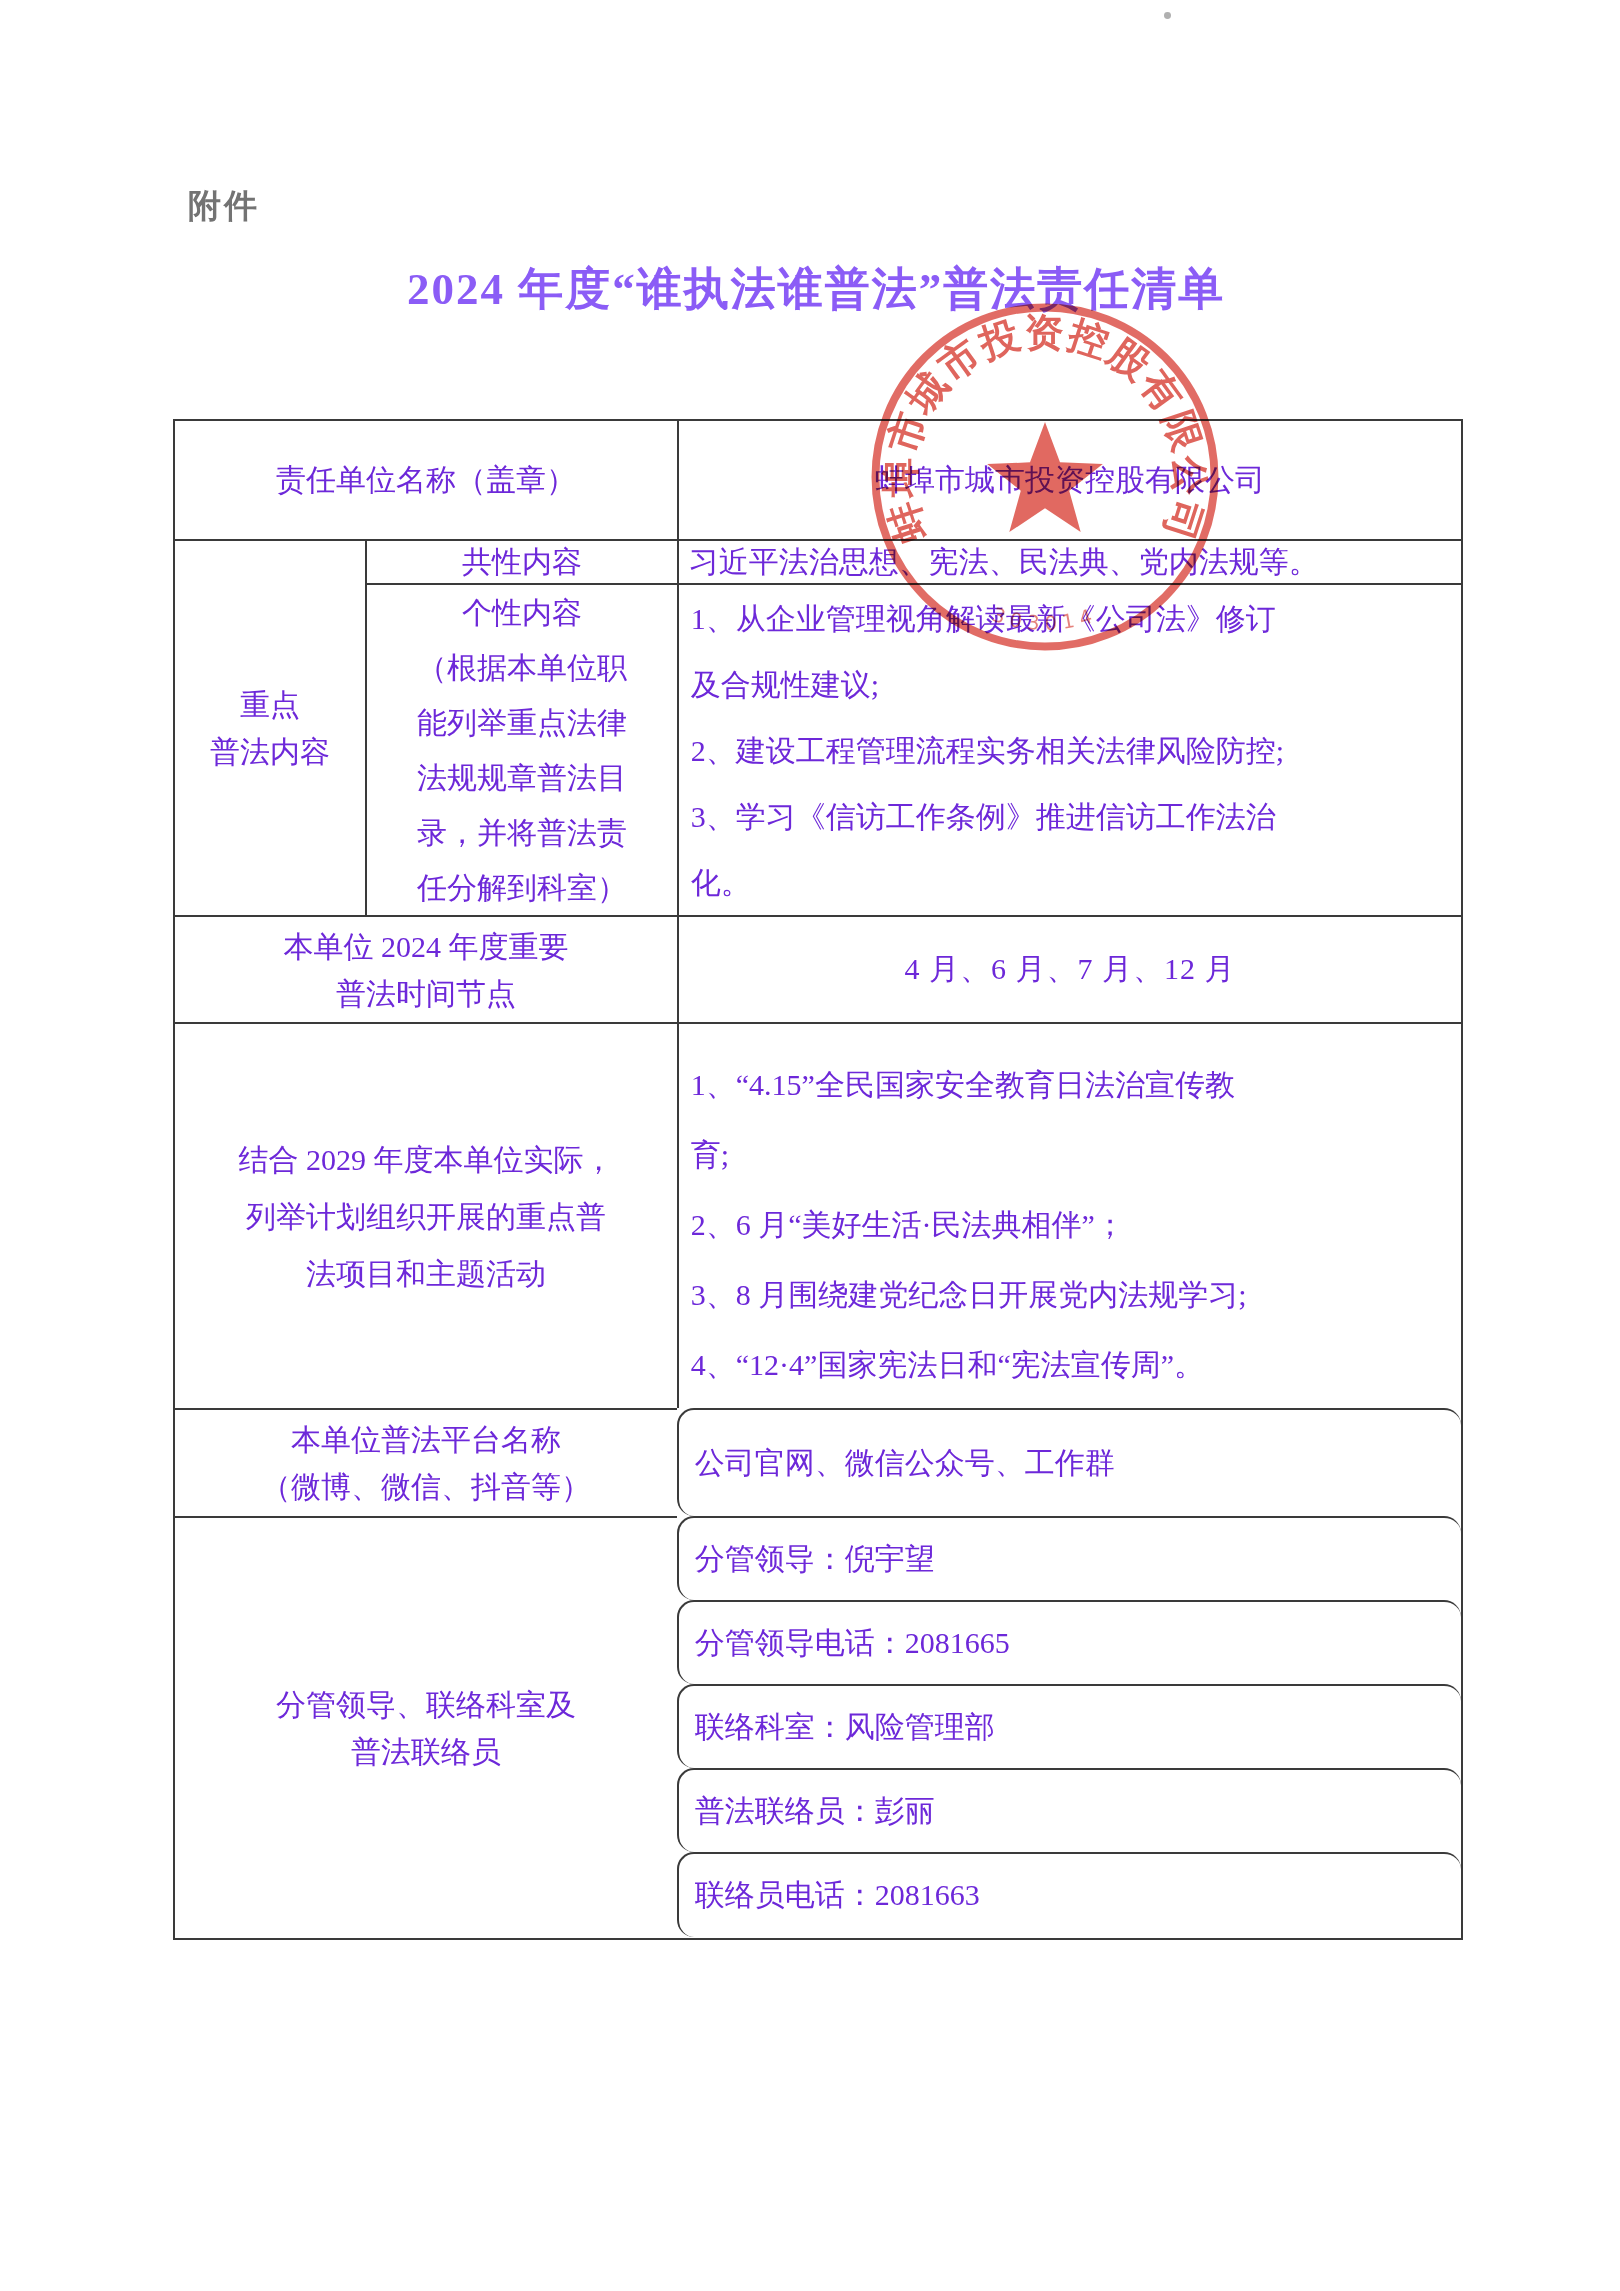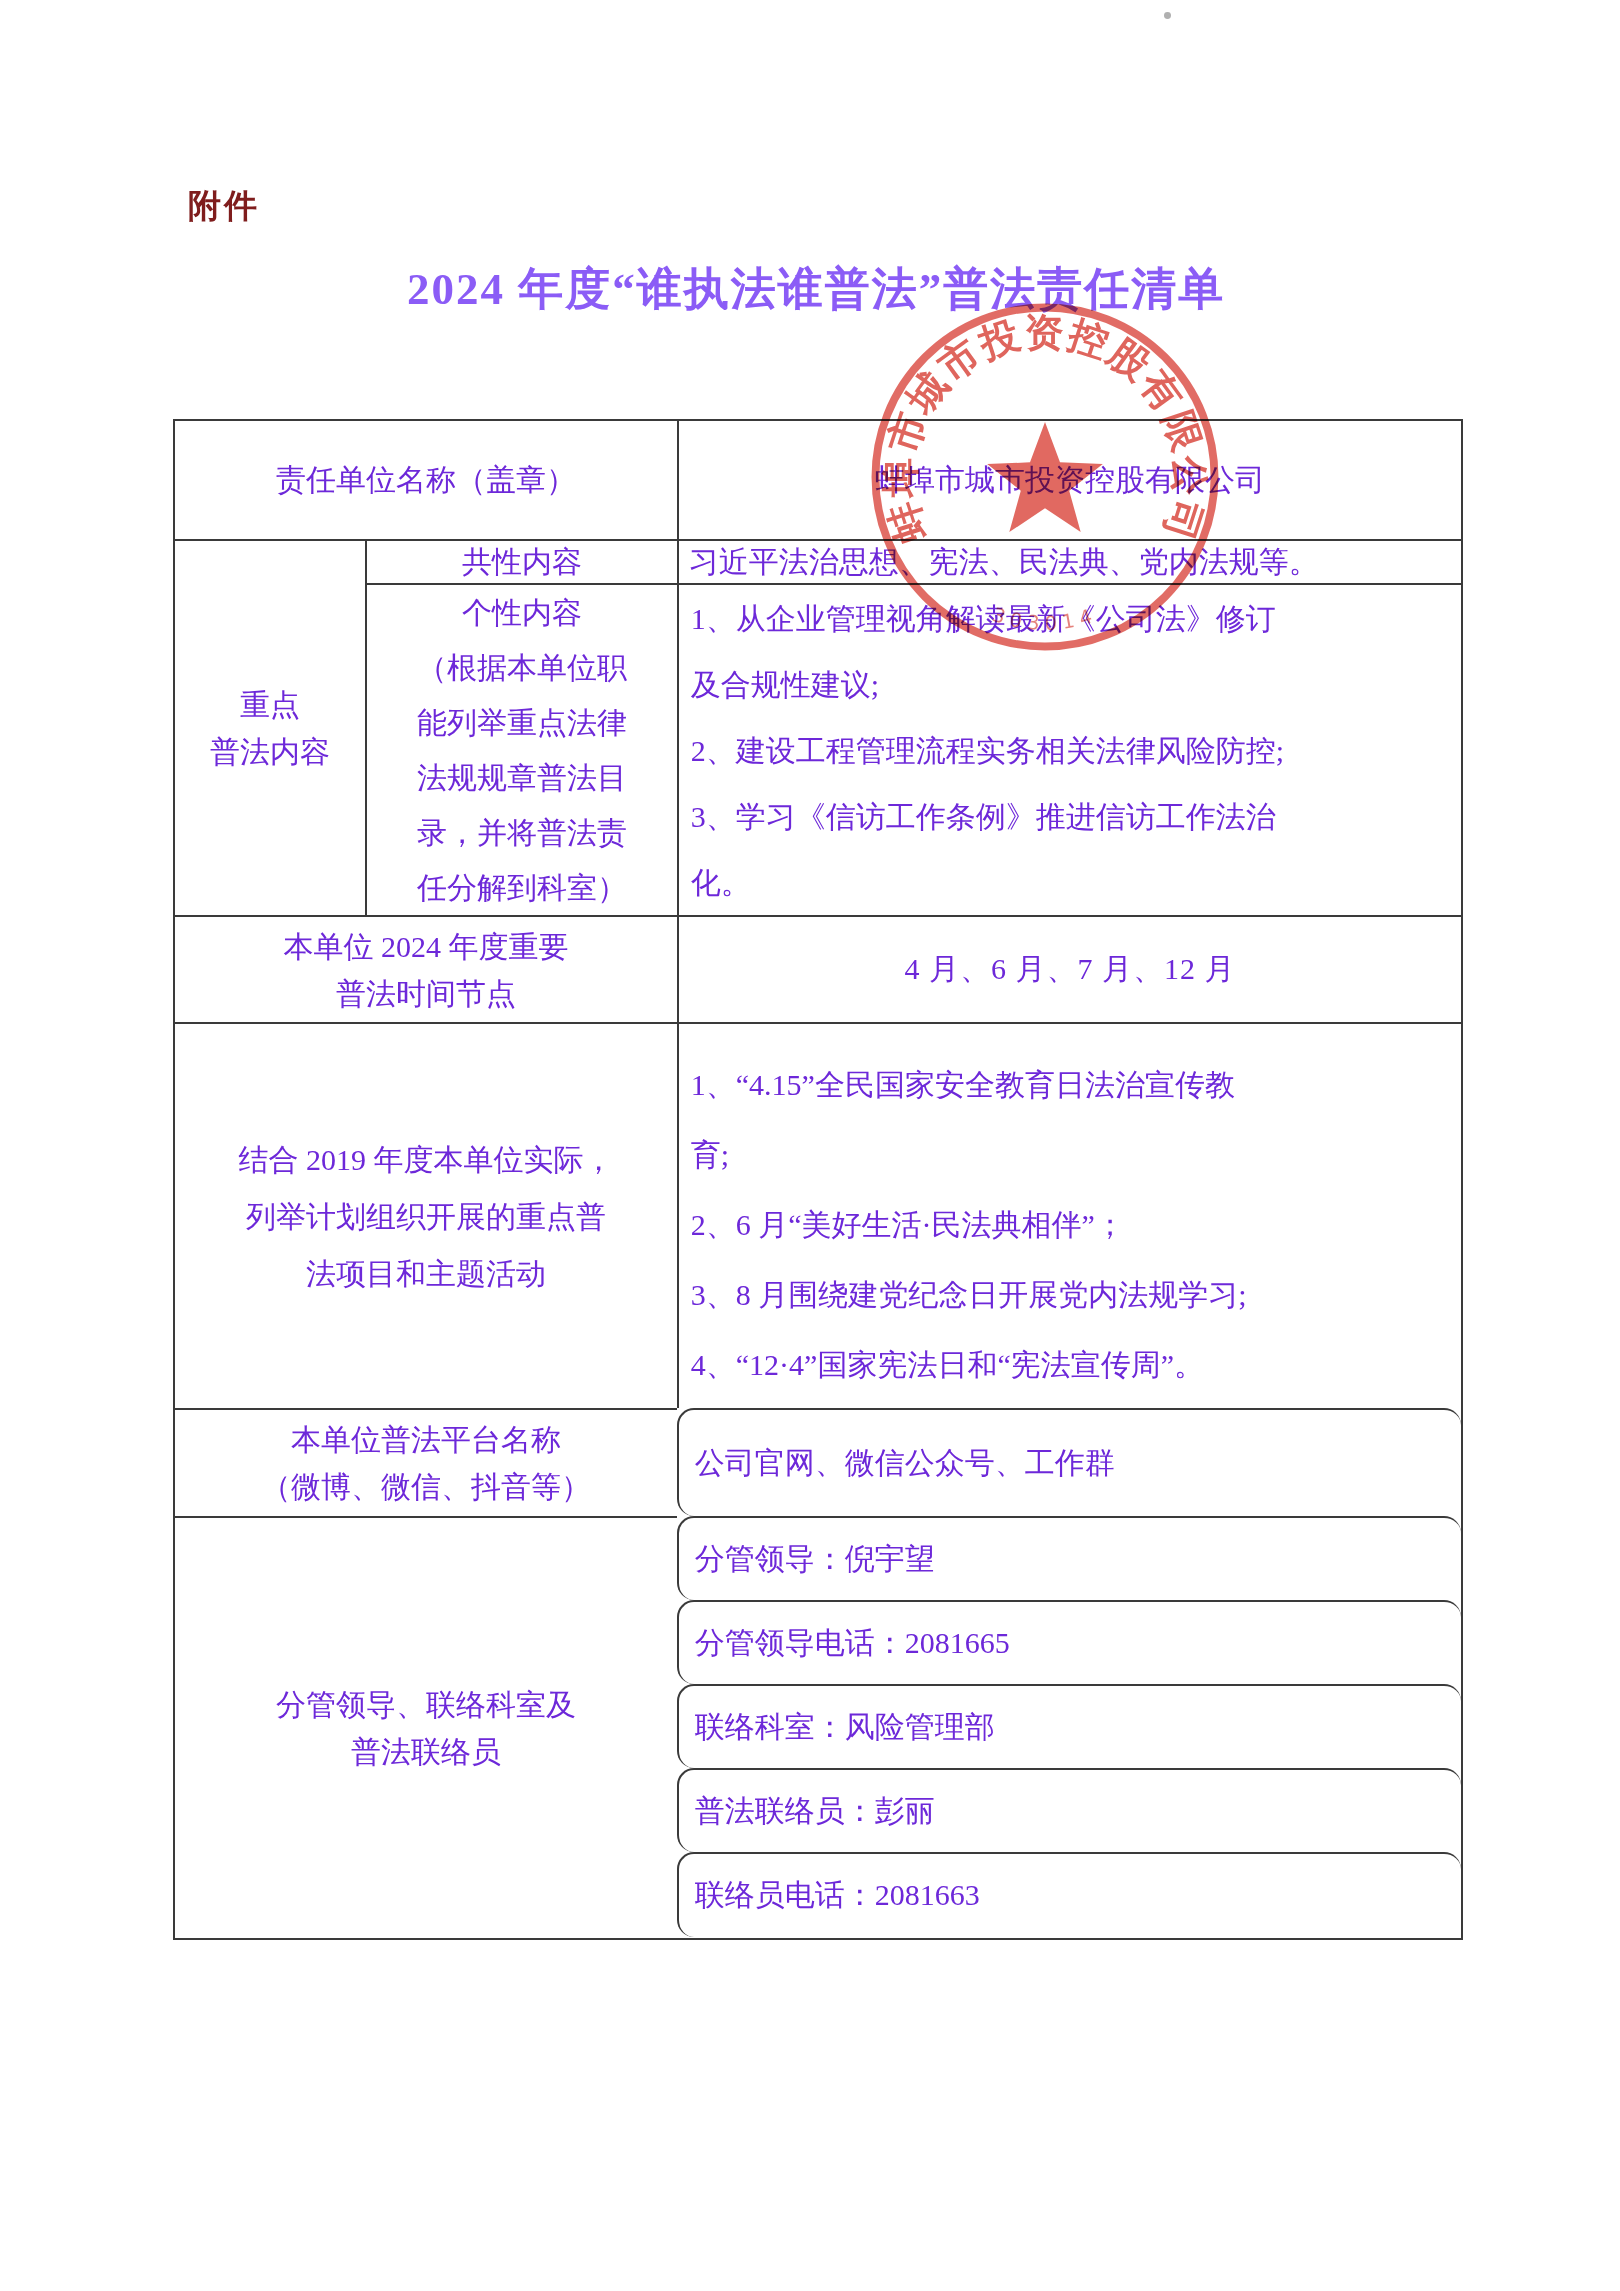--- a/index.html
+++ b/index.html
@@ -2,21 +2,21 @@
 <html><head>
 <meta charset="utf-8">
 <style>
   html,body{margin:0;padding:0;}
   body{
     width:1620px;height:2292px;position:relative;background:#ffffff;
     font-family:"Liberation Serif","DejaVu Serif",serif;color:#222;
     overflow:hidden;
   }
   .attachment{
-    position:absolute;left:188px;top:184px;font-size:33px;font-weight:700;color:#7f1d1d;
+    position:absolute;left:188px;top:184px;font-size:33px;font-weight:700;color:#737373;
     letter-spacing:2.9px;
   }
   .doc-title{
     position:absolute;left:173px;top:259px;width:1286px;text-align:center;
     font-size:45px;font-weight:700;color:#8b5cf6;letter-spacing:2px;white-space:nowrap;
   }
   .speck{position:absolute;left:1164px;top:11.8px;width:6.9px;height:6.9px;border-radius:50%;
     background:#6f6f6f;opacity:.55;}
   .tbl{
     position:absolute;left:173px;top:419px;width:1286px;height:1517px;
@@ -103,21 +103,21 @@
 
   <div class="cell center bt nodes-label" style="grid-area:4/1/5/3">
     <span class="ln">本单位 2024 年度重要</span>
     <span class="ln">普法时间节点</span>
   </div>
   <div class="cell center bt bl nodes-value" style="grid-area:4/3/5/4">
     <span class="ln">4 月、6 月、7 月、12 月</span>
   </div>
 
   <div class="cell center bt proj-label" style="grid-area:5/1/6/3">
-    <span class="ln">结合 2019 年度本单位实际，</span>
+    <span class="ln">结合 2029 年度本单位实际，</span>
     <span class="ln">列举计划组织开展的重点普</span>
     <span class="ln">法项目和主题活动</span>
   </div>
   <div class="cell left bt bl proj-value" style="grid-area:5/3/6/4">
     <span class="ln">1、“4.15”全民国家安全教育日法治宣传教</span>
     <span class="ln">育;</span>
     <span class="ln">2、6 月“美好生活·民法典相伴”；</span>
     <span class="ln">3、8 月围绕建党纪念日开展党内法规学习;</span>
     <span class="ln">4、“12·4”国家宪法日和“宪法宣传周”。</span>
   </div>

